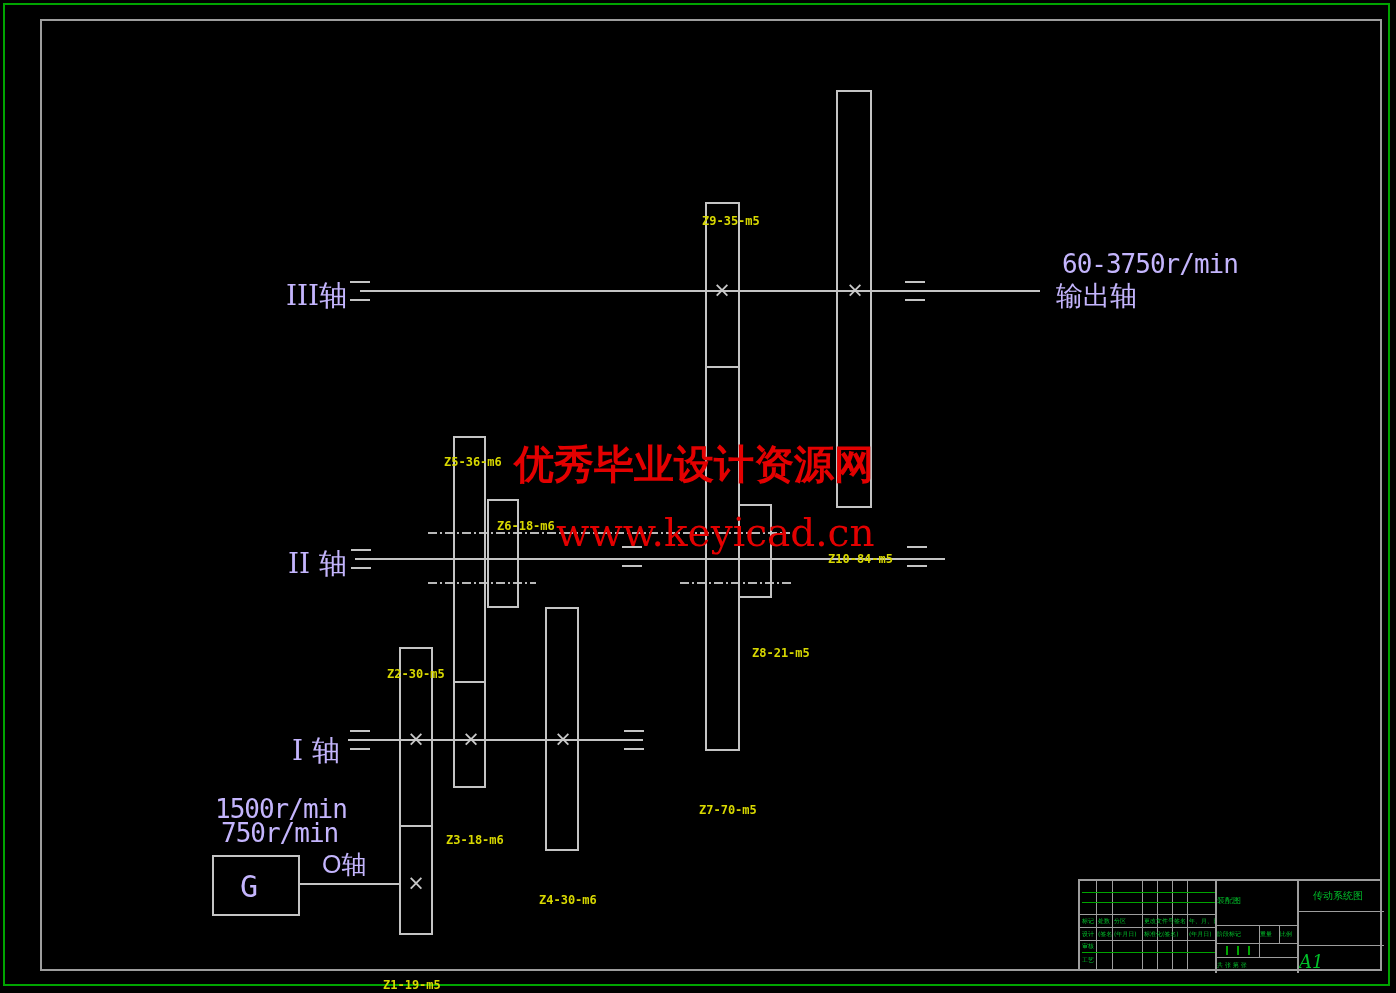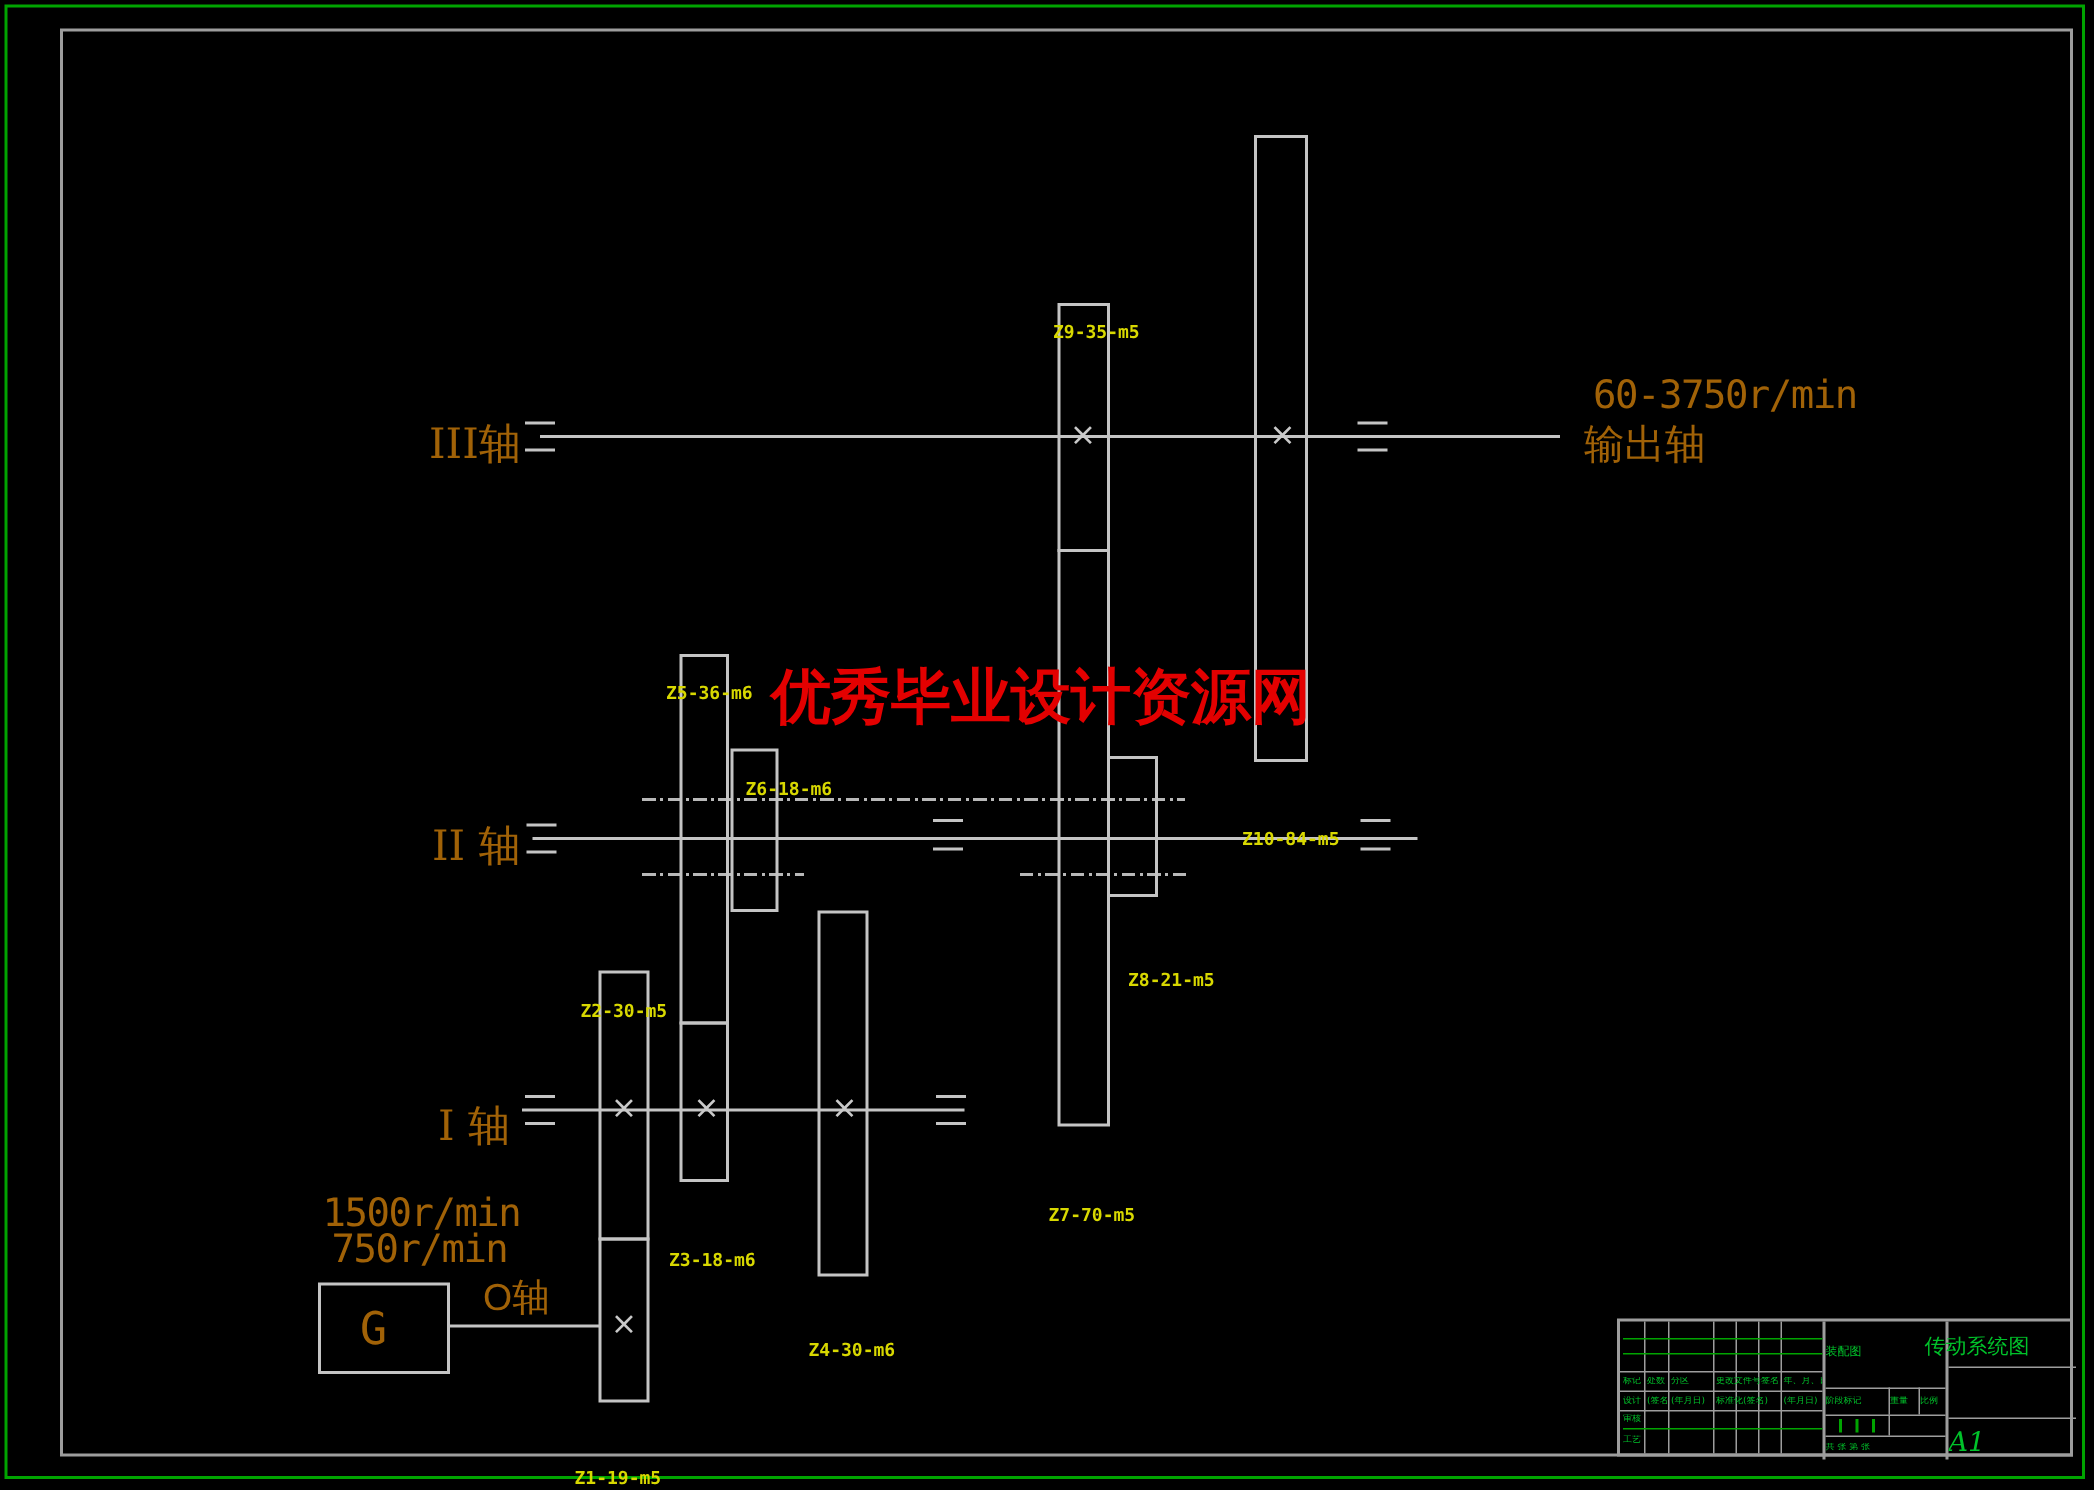--- a/index.html
+++ b/index.html
@@ -8,21 +8,21 @@
   .abs{position:absolute;}
   .hline{position:absolute;height:2px;background:#c4c4c4;}
   .gear{position:absolute;border:2px solid #c4c4c4;box-sizing:border-box;background:transparent;}
   .brg{position:absolute;width:20px;height:2px;background:#c4c4c4;}
   .xmark{position:absolute;color:#c9c9c9;font-family:"DejaVu Sans",sans-serif;font-size:21px;
          transform:translate(-50%,-54%);line-height:1;}
   .dashdot{position:absolute;height:2px;
     background:repeating-linear-gradient(to right,#b8b8b8 0 9px,transparent 9px 12px,#b8b8b8 12px 14px,transparent 14px 17px);}
   .glabel{position:absolute;color:#d8d800;font-family:"DejaVu Sans Mono",monospace;
           font-weight:bold;font-size:12px;white-space:nowrap;letter-spacing:0;margin-top:38px;}
-  .gtext{position:absolute;color:#a16207;white-space:nowrap;}
+  .gtext{position:absolute;color:#c4b5fd;white-space:nowrap;}
   .shaftlab{font-size:28px;font-family:"DejaVu Serif","Liberation Serif",serif;}
   .speed{font-family:"DejaVu Sans Mono",monospace;font-size:24px;letter-spacing:-1px;}
   .wm{position:absolute;color:#e30000;font-family:"DejaVu Serif","Liberation Serif",serif;white-space:nowrap;}
   .outerb{position:absolute;left:3px;top:3px;width:1387px;height:983px;border:2px solid #00a400;box-sizing:border-box;}
   .innerb{position:absolute;left:40px;top:19px;width:1342px;height:952px;border:2px solid #9d9d9d;box-sizing:border-box;}
   
   .tb{position:absolute;left:1078px;top:879px;width:304px;height:92px;border:2px solid #9d9d9d;box-sizing:border-box;}
   .tb .tl{position:absolute;background:#9d9d9d;}
   .tb .gl{position:absolute;background:#00a400;}
   .tb .txt{position:absolute;color:#00c22a;font-size:6px;line-height:1;white-space:nowrap;
@@ -97,20 +97,21 @@
   <div class="glabel" style="left:699px;top:765px">Z7-70-m5</div>
   <div class="glabel" style="left:539px;top:855px">Z4-30-m6</div>
   <div class="glabel" style="left:383px;top:940px">Z1-19-m5</div>
 
   <div class="gtext speed" style="left:215px;top:794px;font-size:26px">1500r/min</div>
   <div class="gtext speed" style="left:221px;top:818px;font-size:26px">750r/min</div>
   <div class="gtext speed" style="left:1062px;top:249px;font-size:26px">60-3750r/min</div>
   <div class="gtext" style="left:1056px;top:278px;font-size:27px">输出轴</div>
 
   <div class="wm" style="left:514px;top:437px;font-size:40px;font-weight:bold">优秀毕业设计资源网</div>
+  <div class="wm" style="left:556px;top:510px;font-size:39px">www.keyicad.cn</div>
 
   <div class="tb">
 
     <div class="tl" style="left:135px;top:0;width:2px;height:92px"></div>
     <div class="tl" style="left:217px;top:0;width:2px;height:92px"></div>
 
     <div class="tl" style="left:16px;top:0;width:1px;height:88px"></div>
     <div class="tl" style="left:32px;top:0;width:1px;height:88px"></div>
     <div class="tl" style="left:62px;top:0;width:1px;height:88px"></div>
     <div class="tl" style="left:77px;top:0;width:1px;height:88px"></div>
@@ -147,19 +148,19 @@
     <div class="txt txt-c" style="left:180px;top:50px;width:19px">重量</div>
     <div class="txt txt-c" style="left:200px;top:50px;width:17px">比例</div>
     <div class="tl" style="left:137px;top:62px;width:80px;height:1px"></div>
     <div class="tl" style="left:179px;top:62px;width:1px;height:14px"></div>
     <div class="gl" style="left:146px;top:65px;width:2px;height:9px"></div>
     <div class="gl" style="left:157px;top:65px;width:2px;height:9px"></div>
     <div class="gl" style="left:168px;top:65px;width:2px;height:9px"></div>
     <div class="tl" style="left:137px;top:76px;width:80px;height:1px"></div>
     <div class="txt txt-c" style="left:137px;top:81px;width:80px">共 张 第 张</div>
 
-    <div class="txt txt-c" style="left:203px;top:10px;width:84px;font-size:14px">传动系统图</div>
+    <div class="txt txt-c" style="left:233px;top:10px;width:84px;font-size:10px">传动系统图</div>
     <div class="tl" style="left:219px;top:30px;width:85px;height:1px"></div>
     <div class="tl" style="left:219px;top:64px;width:85px;height:1px"></div>
     <div class="txt txt-c" style="left:219px;top:72px;width:83px;font-size:18px;font-style:italic;font-family:'DejaVu Serif',serif">A1</div>
   </div>
 
 </div>
 
 </body></html>

